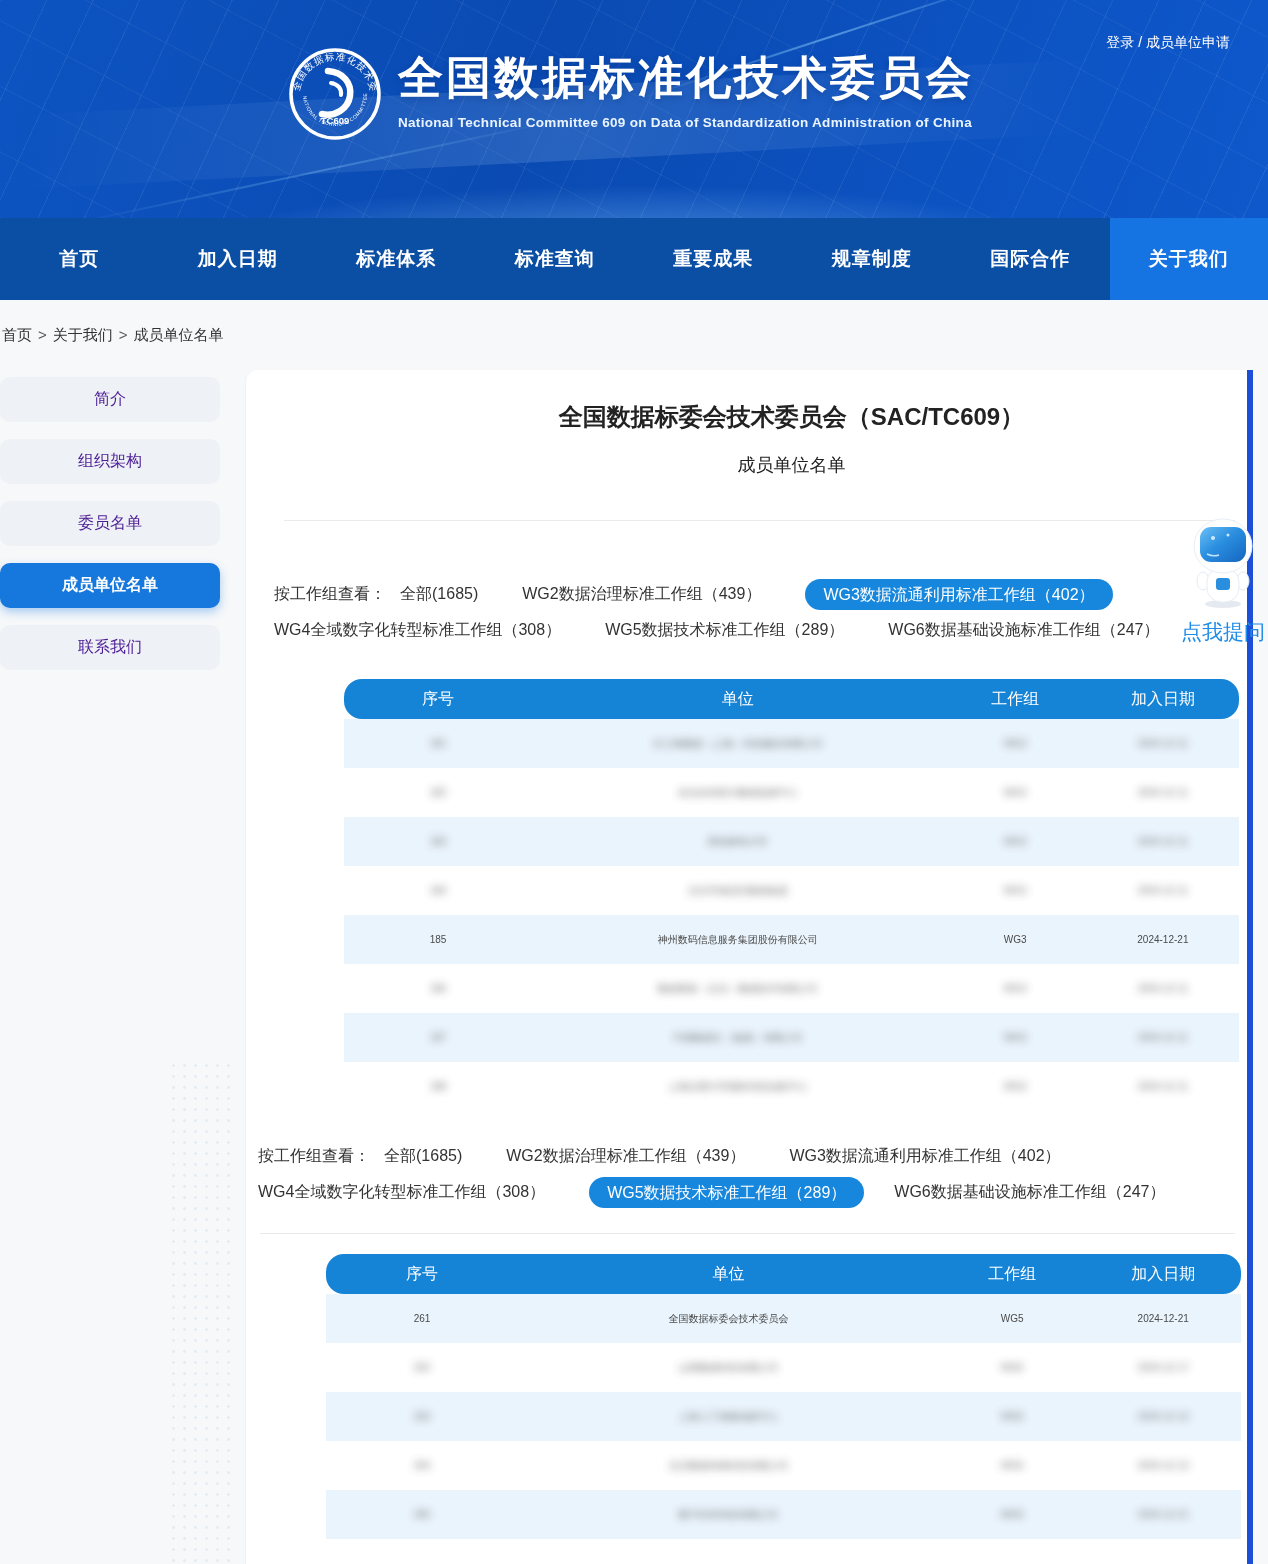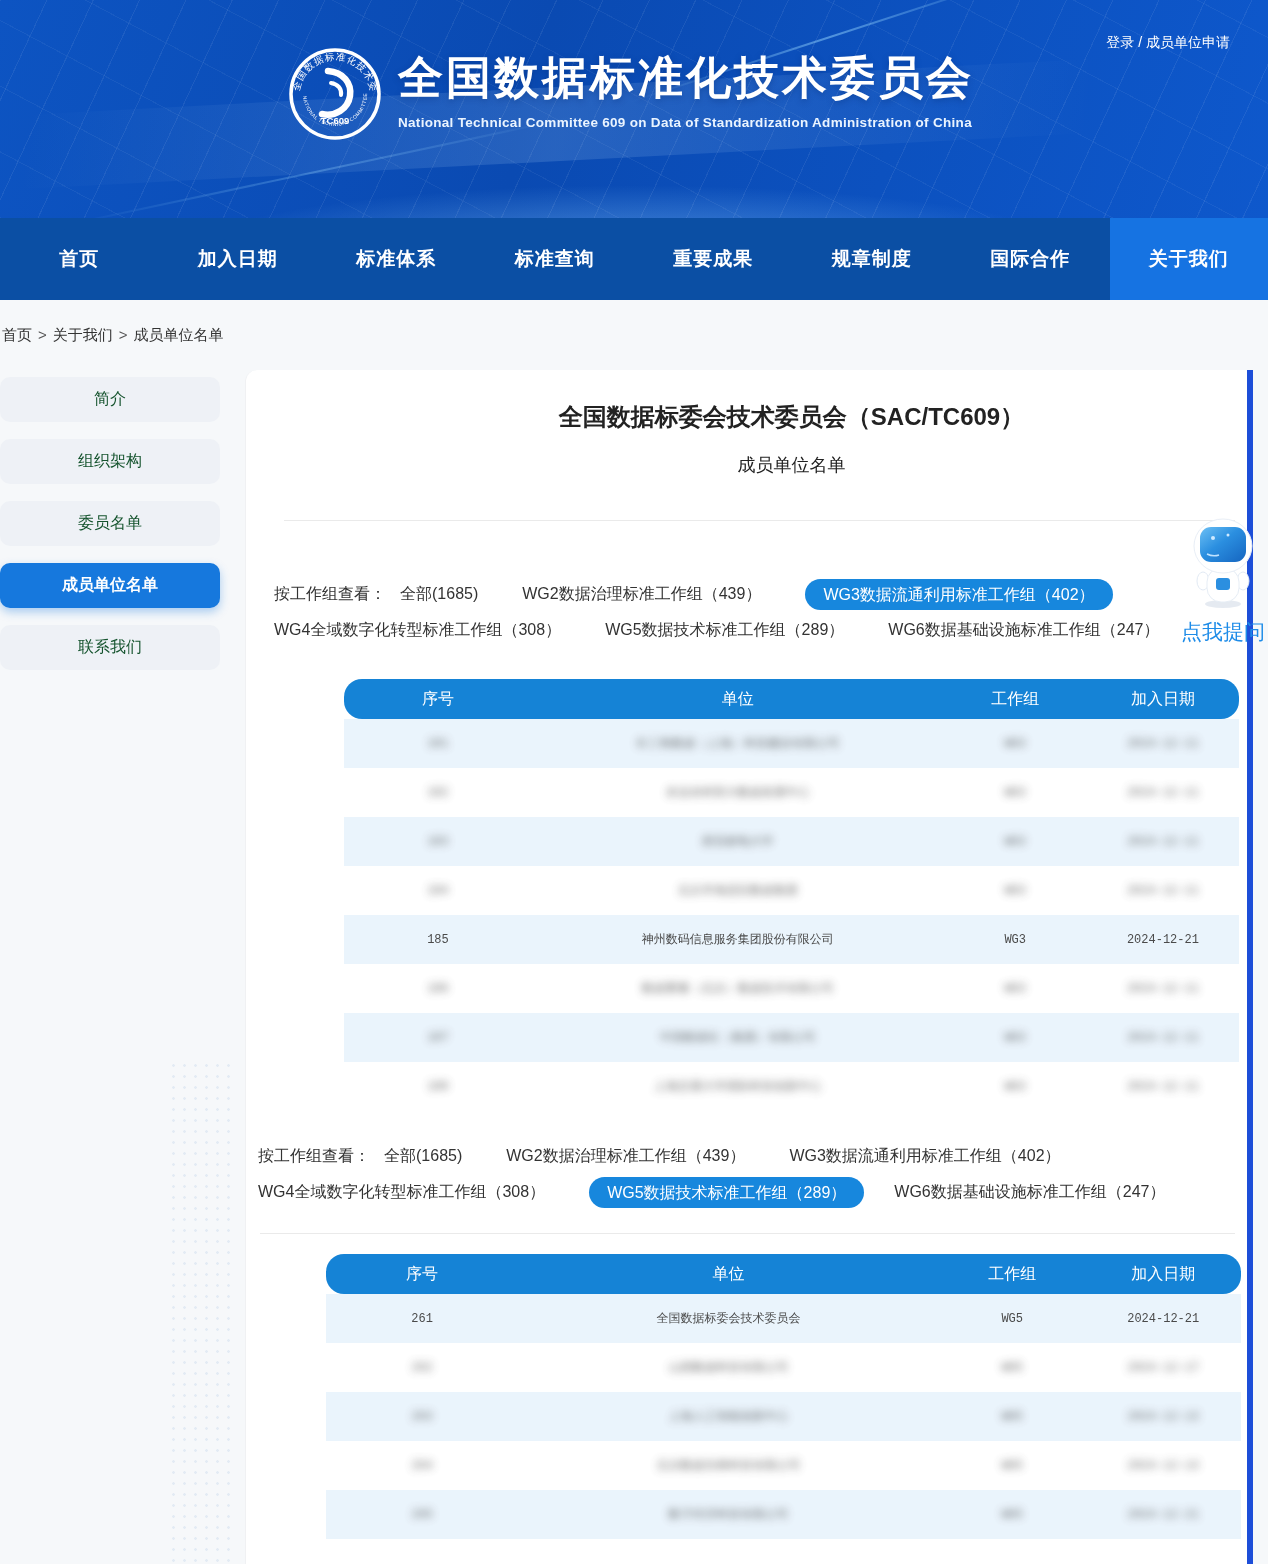--- a/index.html
+++ b/index.html
@@ -41,21 +41,21 @@
   .breadcrumb .sep { margin:0 6px; color:#555; }
   .crumb { cursor:pointer; }
 
   
   .layout { position:relative; min-height:1194px; }
   .layout::before { content:""; position:absolute; left:168px; top:690px; width:62px; height:860px;
     background-image:radial-gradient(rgba(110,155,205,.28) 1px, transparent 1.6px);
     background-size:11px 11px; opacity:.5; }
   .side { position:absolute; left:0; top:7px; width:220px; z-index:2; }
   .side-item { height:45px; margin-bottom:17px; background:#eef1f6; border-radius:10px;
-    display:flex; align-items:center; justify-content:center; font-size:16px; color:#14532d; cursor:pointer; }
+    display:flex; align-items:center; justify-content:center; font-size:16px; color:#4c1d95; cursor:pointer; }
   .side-item.active { background:#1678dd; color:#fff; font-weight:700;
     box-shadow:0 4px 10px rgba(22,120,221,.35); }
 
   .card { position:relative; margin-left:245px; width:1008px; min-height:1194px; background:#fff;
     border-left:1px solid #f0f1f3; border-right:6px solid #1d4ed8; border-top-left-radius:12px; }
 
   .page-title { margin-left:98px; width:895px; text-align:center; padding-top:30px;
     font-size:24px; font-weight:600; color:#222; line-height:34px; }
   .page-sub { margin-left:98px; width:895px; text-align:center; margin-top:18px;
     font-size:18px; color:#222; line-height:26px; }
@@ -71,21 +71,21 @@
   .f-item { margin-right:44px; cursor:pointer; white-space:nowrap; }
   .f-item.active { background:#1787dd; color:#fff; border-radius:17px; padding:0 18px;
     line-height:31px; margin-right:30px; }
 
   .tbl { width:895px; margin-left:98px; }
   .sec1 .tbl { margin-top:33px; }
   .sec2 .tbl { width:915px; margin-left:80px; margin-top:20px; }
   .t-head { display:grid; grid-template-columns:21% 46% 16% 17%; height:40px; background:#1583d6;
     color:#fff; font-size:16px; align-items:center; text-align:center;border-radius:18px; }
   .t-row { display:grid; grid-template-columns:21% 46% 16% 17%; height:49px; align-items:center;
-    text-align:center; font-size:12px; color:#4a4a4a; background:#fff;font-family:Liberation Mono, monospace; }
+    text-align:center; font-size:10px; color:#4a4a4a; background:#fff; }
   .t-row.alt { background:#eaf4fc; }
   .blur { filter:blur(4px); opacity:.8; }
 
   .assistant { position:absolute; left:1178px; top:148px; width:90px; text-align:center; z-index:5; cursor:pointer; }
   .assistant-label { display:block; margin-top:4px; font-size:21px; color:#1e8ce8; }
 </style>
 </head>
 <body>
 
 <div class="banner">

